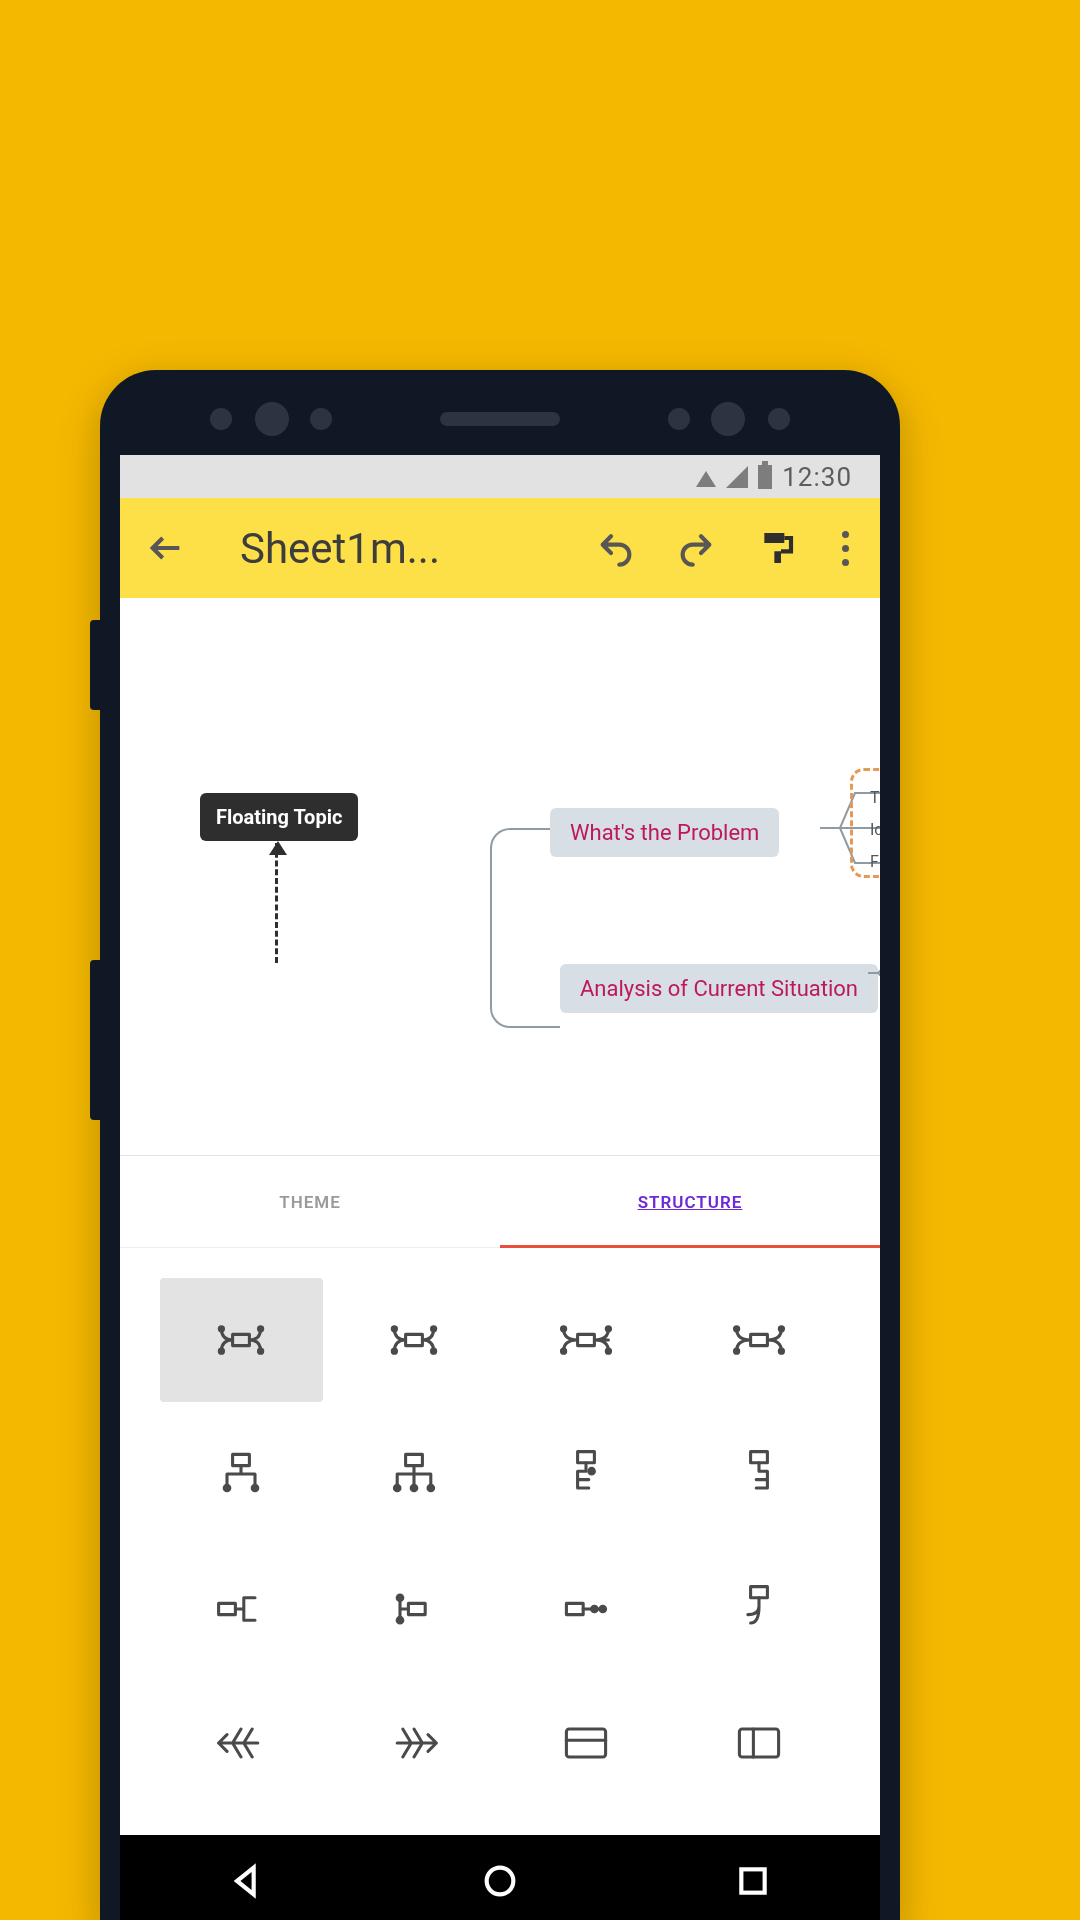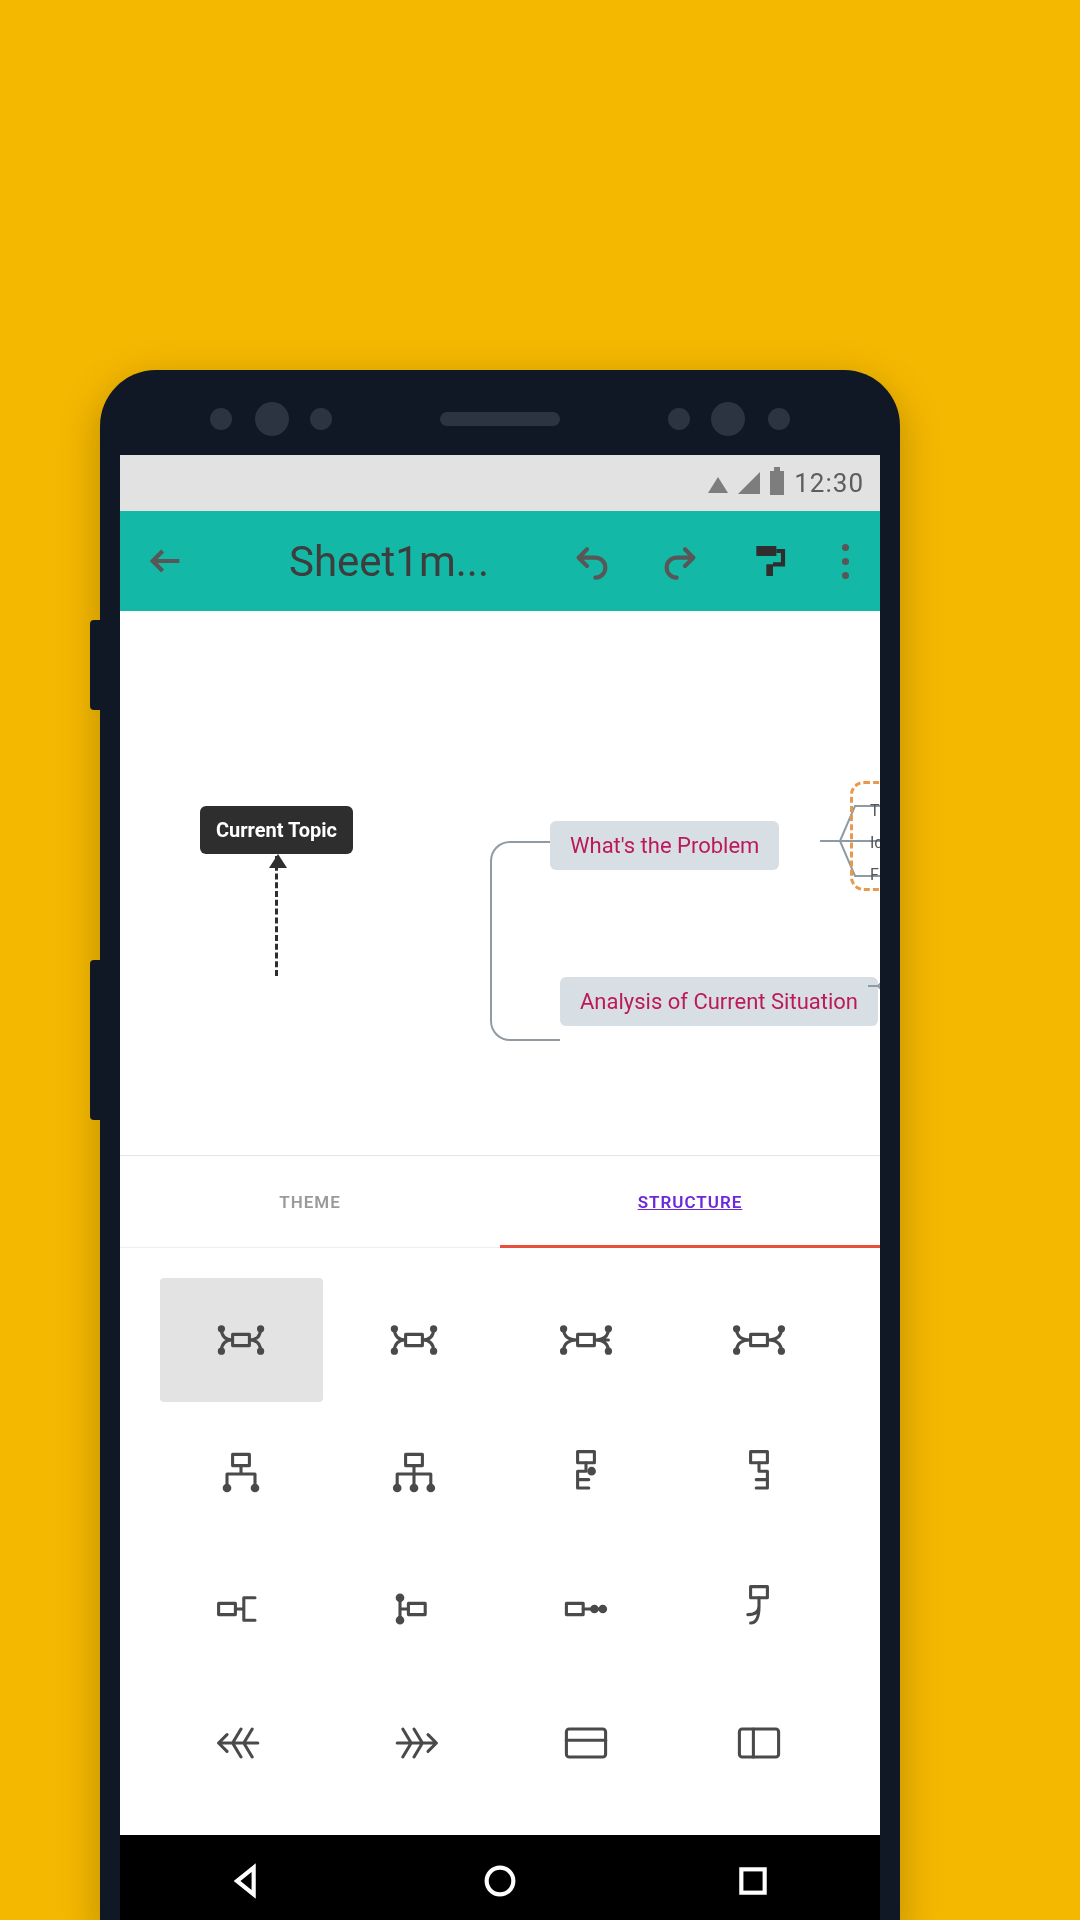--- a/index.html
+++ b/index.html
@@ -62,26 +62,26 @@
     position: absolute;
     top: 85px; left: 20px; right: 20px; bottom: 0;
     background: #fff;
     display: flex;
     flex-direction: column;
     overflow: hidden;
   }
 
   
   .status-bar {
-    height: 56px;
+    height: 43px;
     background: #e2e2e2;
     display: flex;
     align-items: center;
     justify-content: flex-end;
-    padding: 0 16px;
+    padding: 0 28px;
     gap: 10px;
     color: #5d5d5d;
     font-size: 26px;
   }
   .status-bar .tri {
     width: 0; height: 0;
     border-left: 10px solid transparent;
     border-right: 10px solid transparent;
     border-bottom: 16px solid #7d7d7d;
     position: relative;
@@ -103,27 +103,26 @@
   .status-bar .batt::before {
     content:"";
     position:absolute; top:-4px; left:4px;
     width:6px; height:4px; background:#7d7d7d;
   }
   .status-bar .clock { letter-spacing: 1px; }
 
   
   .app-toolbar {
     height: 100px;
-    background: #14b8a6;
+    background: #fde047;
     display: flex;
     align-items: center;
     padding: 0 20px;
-    gap: 36px;
+    gap: 28px;
     color: #575757;
-    text-align: center;
   }
   .app-toolbar .title {
     font-size: 42px;
     color: #3d3d3d;
     flex: 1;
     padding-left: 20px;
   }
   .icon-btn {
     width: 52px; height: 52px;
     display: flex; align-items: center; justify-content: center;
@@ -353,21 +352,21 @@
           <span></span>
           <span></span>
       </div>
     </div>
 
     <div class="canvas">
 
       <div class="connector c1"></div>
       <div class="connector c2"></div>
 
-      <div class="floating-topic">Current Topic</div>
+      <div class="floating-topic">Floating Topic</div>
       <div class="dashed-arrow"></div>
 
       <div class="node n1">What's the Problem</div>
       <div class="node n2">Analysis of Current Situation</div>
 
       <div class="split-brace">
         <svg viewBox="0 0 70 90">
             <path d="M0 45 L20 45 L35 10 L70 10 M20 45 L35 45 L70 45 M20 45 L35 80 L70 80" stroke="#8f9aa3" stroke-width="2" fill="none"></path>
           </svg>
       </div>

